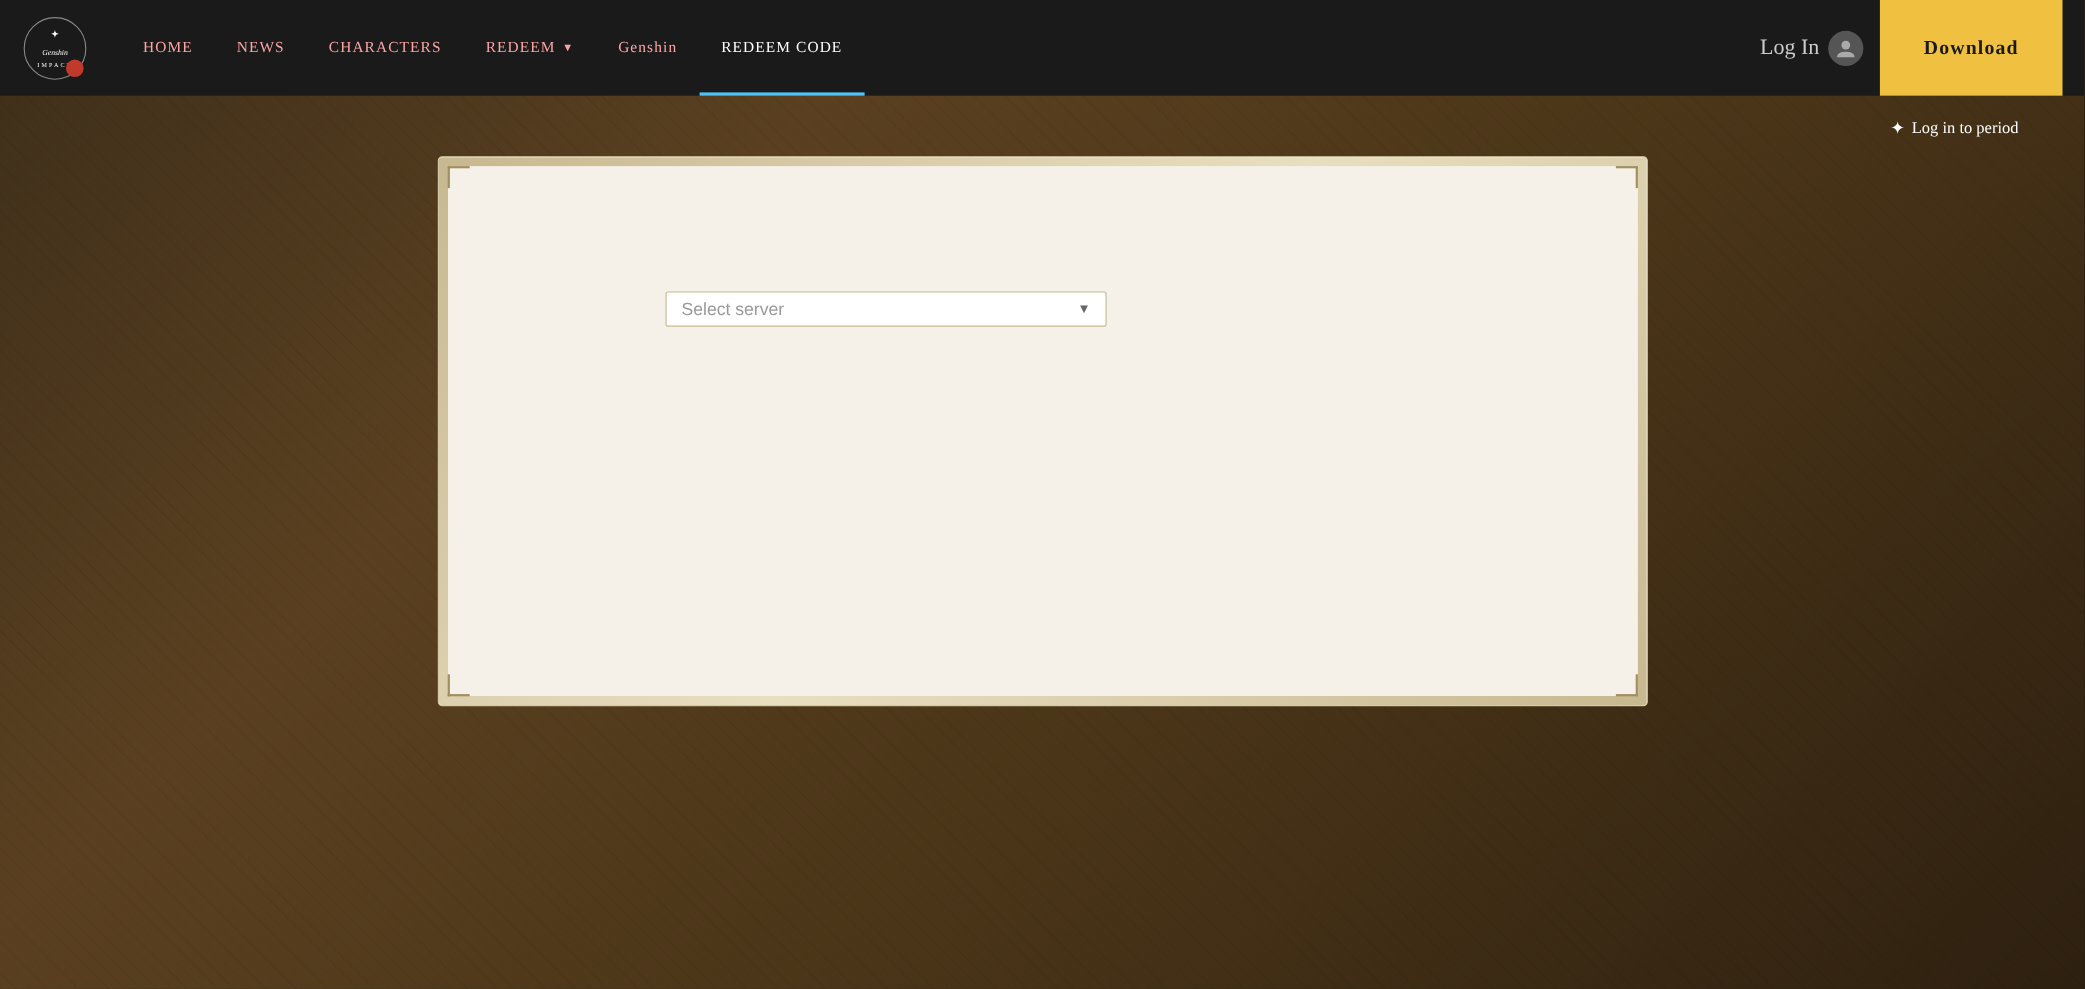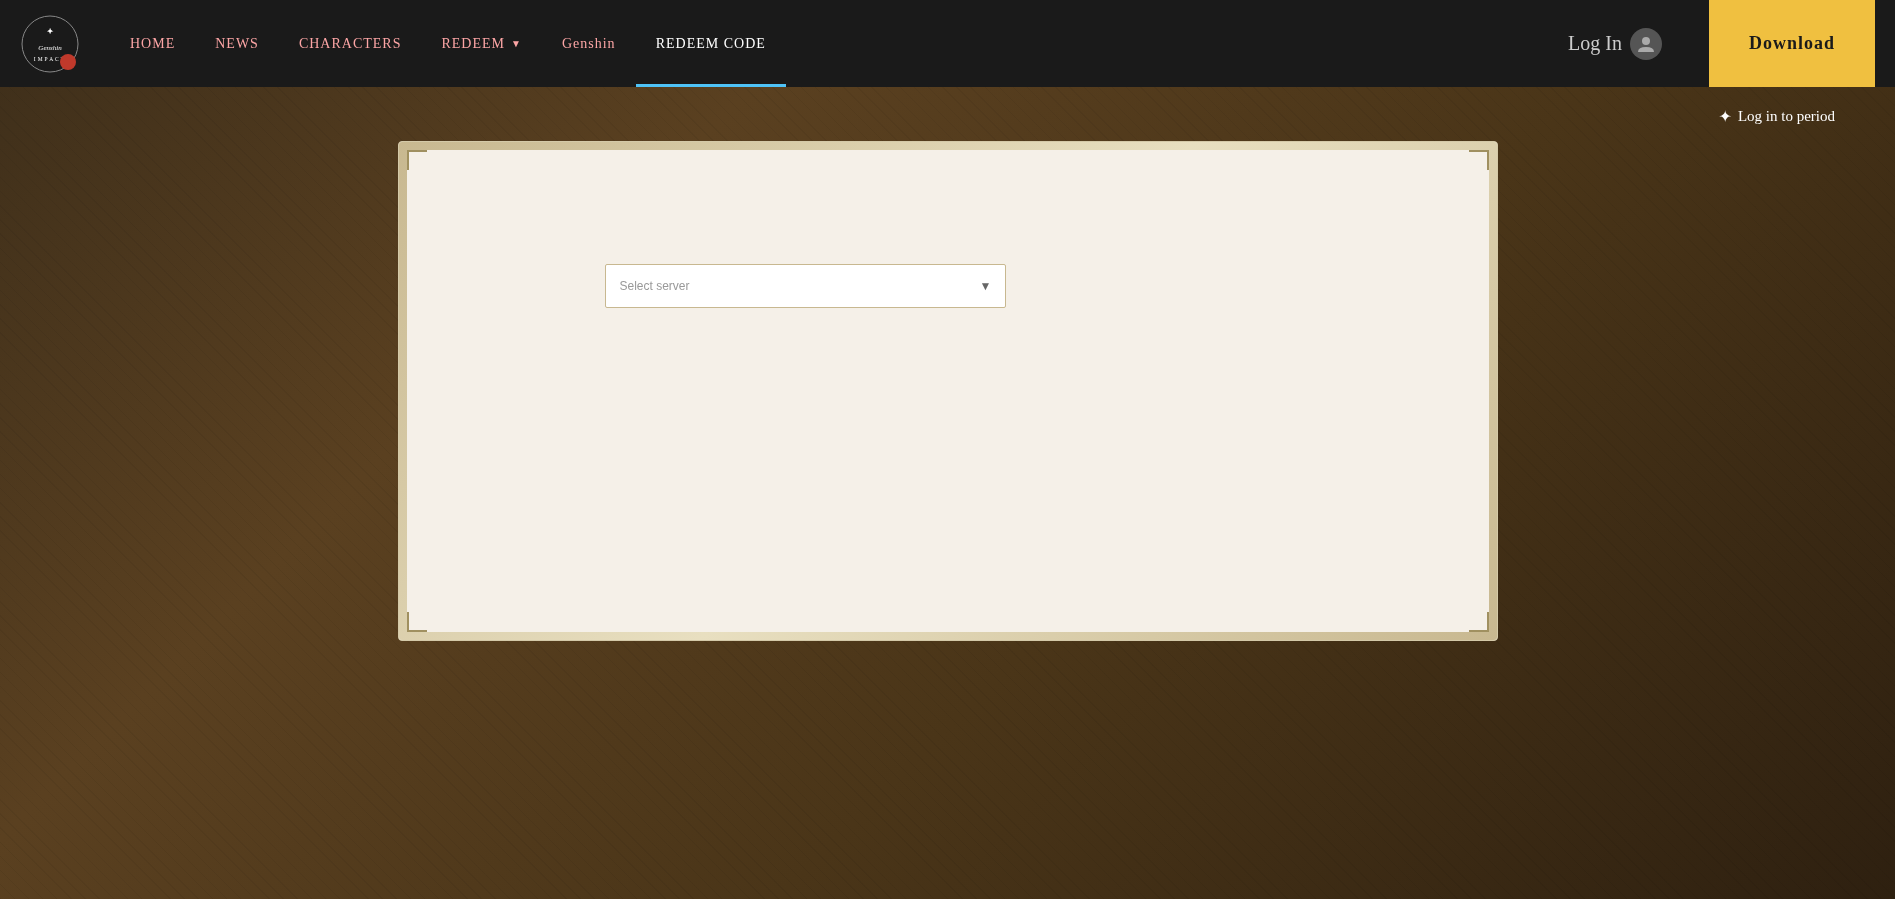--- a/index.html
+++ b/index.html
@@ -96,21 +96,20 @@
       background: #f0c040;
       color: #1a1a1a;
       font-size: 18px;
       font-weight: bold;
       padding: 0 40px;
       height: 87px;
       display: flex;
       align-items: center;
       cursor: pointer;
       letter-spacing: 1px;
-      margin-left: 32px;
     }
 
     
     .main-content {
       position: relative;
       z-index: 10;
       width: 100%;
       height: calc(899px - 87px);
       display: flex;
       flex-direction: column;
@@ -204,26 +203,26 @@
       font-size: 14px;
       color: #999;
       outline: none;
     }
     .select-wrapper {
       flex: 1;
       position: relative;
     }
     .form-select {
       width: 100%;
-      height: 44px;
+      height: 32px;
       border: 1px solid #c8b890;
       border-radius: 2px;
       background: white;
       padding: 0 14px;
-      font-size: 12px;
+      font-size: 16px;
       color: #999;
       appearance: none;
       cursor: pointer;
       outline: none;
     }
     .select-arrow {
       position: absolute;
       right: 14px;
       top: 50%;
       transform: translateY(-50%);

